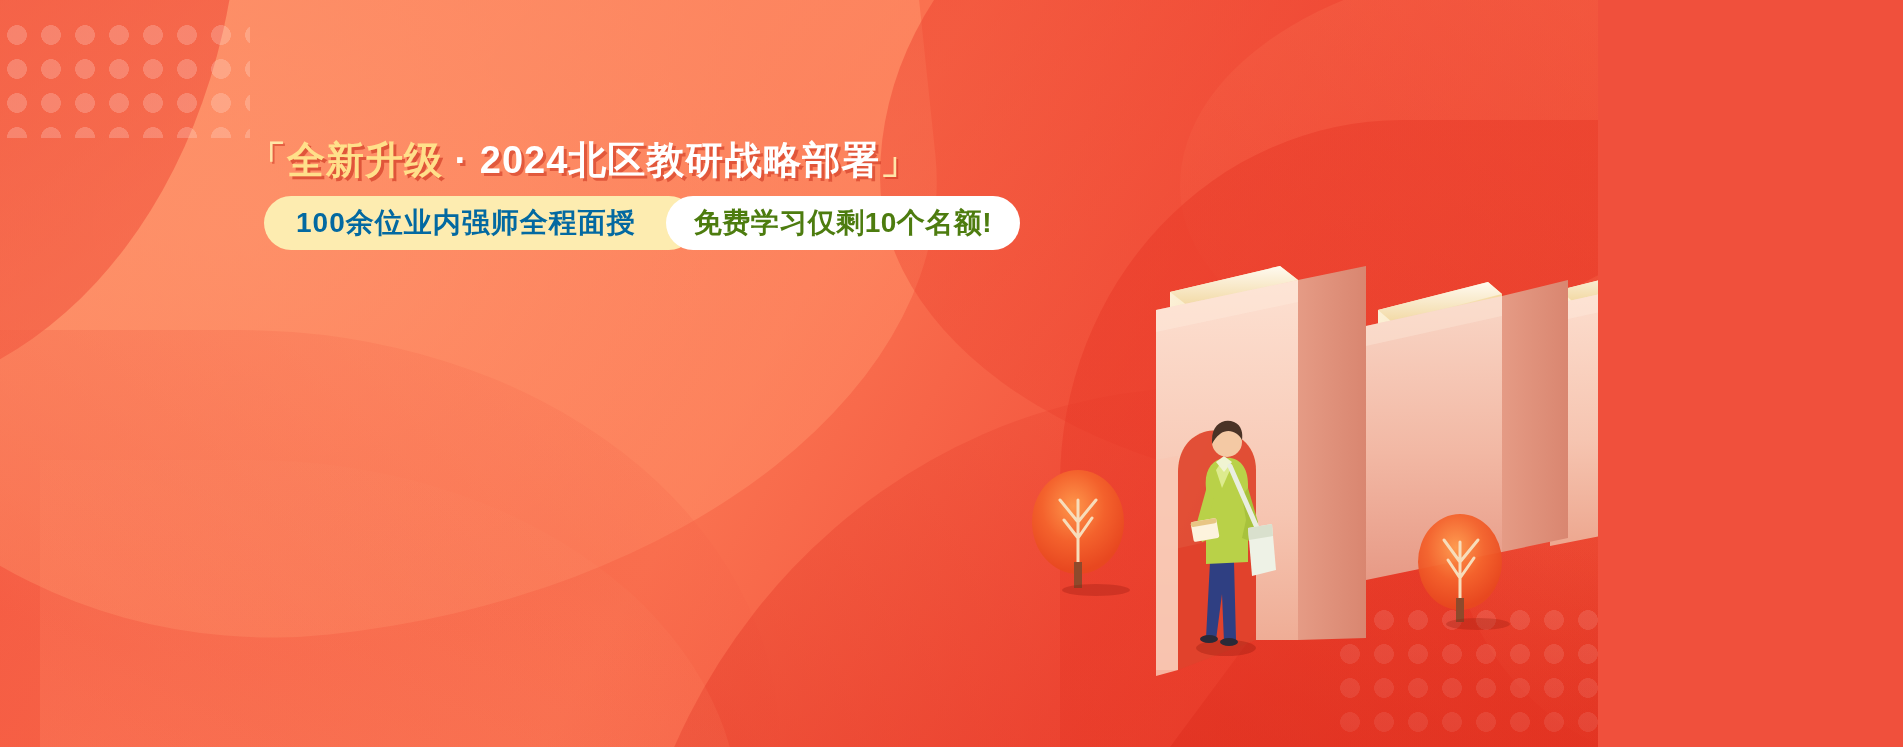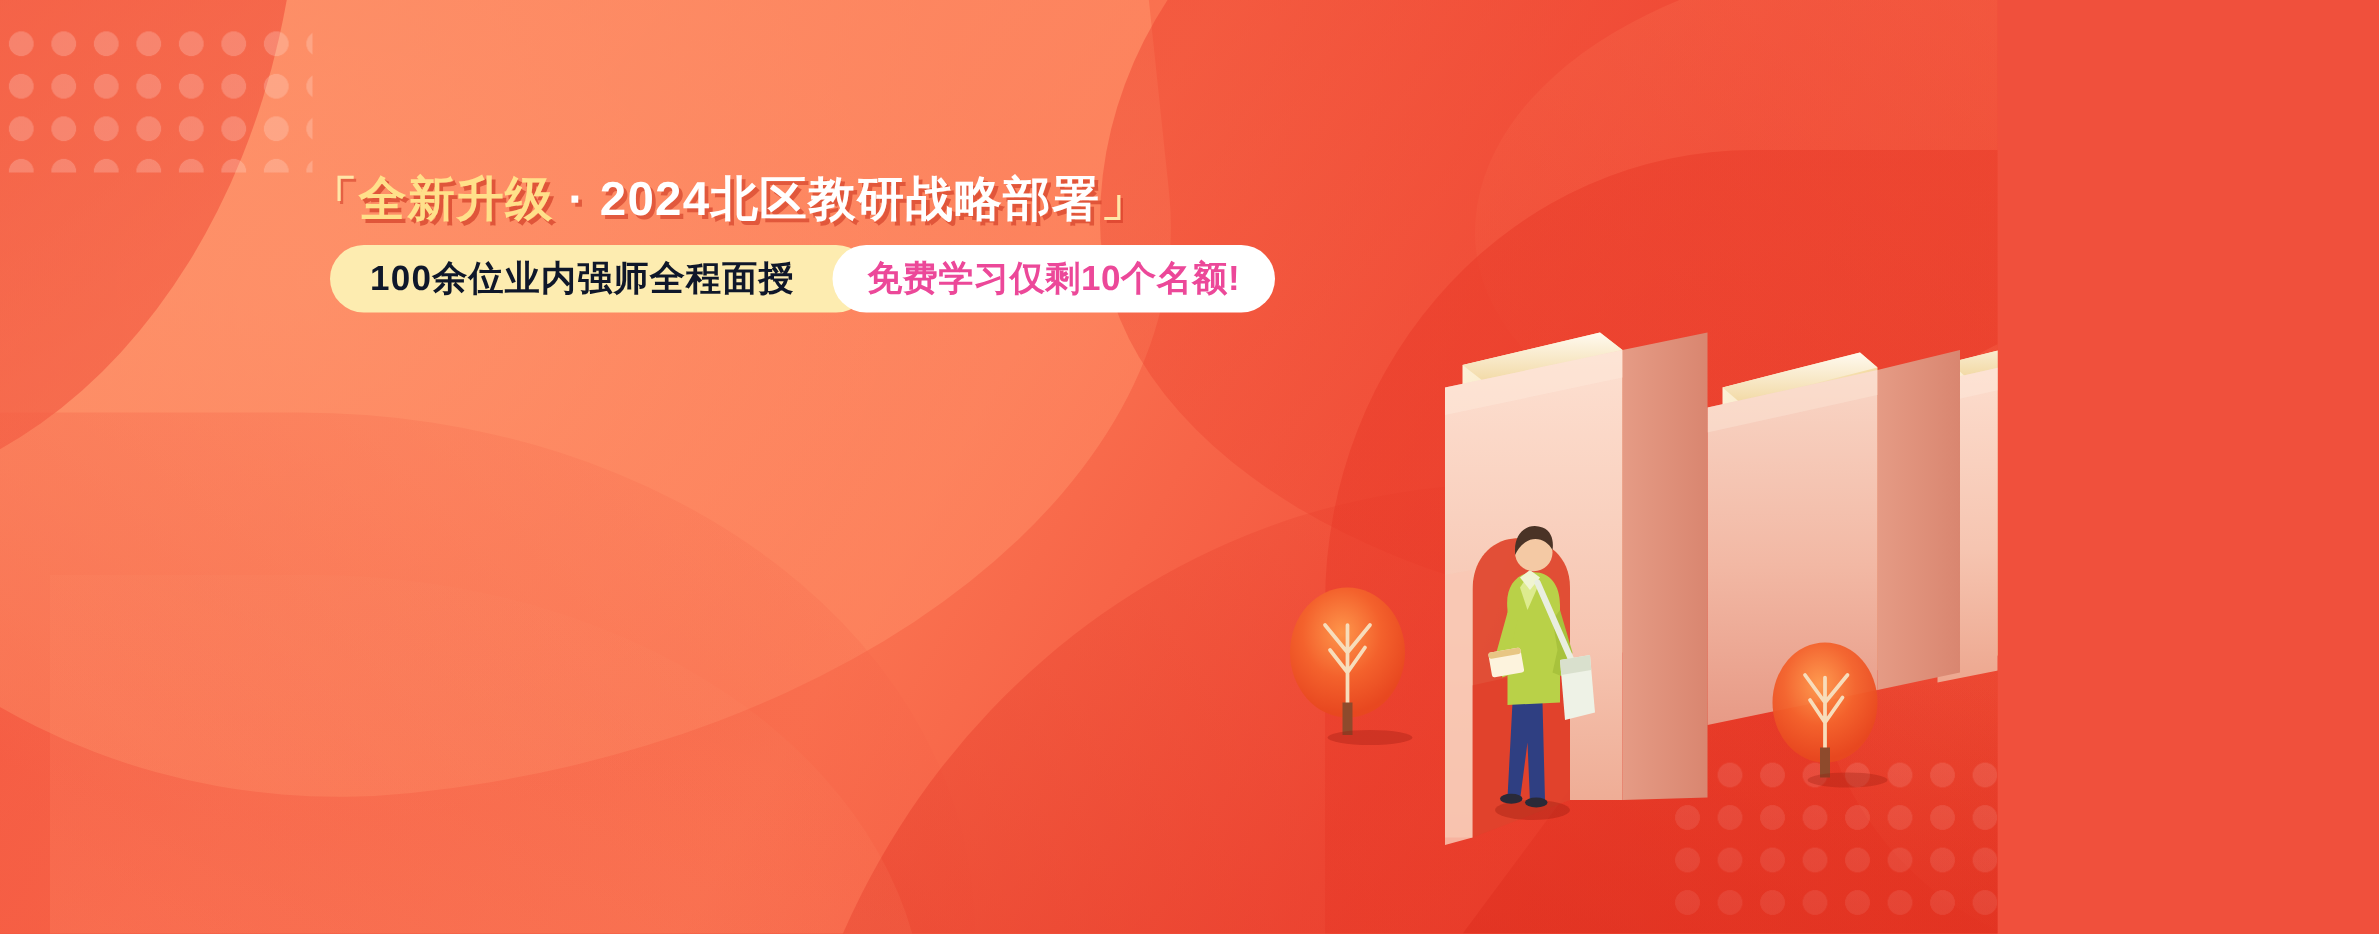--- a/index.html
+++ b/index.html
@@ -139,31 +139,31 @@
     display:flex;
     align-items:center;
     justify-content:center;
     height:54px;
     border-radius:27px;
     font-weight:bold;
     white-space:nowrap;
   }
   .pill-yellow {
     background:#fdecb0;
-    color:#0f172a;
+    color:#0369a1;
     font-size:28px;
     letter-spacing:1px;
     padding:0 36px 0 32px;
     padding-right:60px;
     position:relative;
     z-index:1;
   }
   .pill-white {
     background:#ffffff;
-    color:#ec4899;
+    color:#4d7c0f;
     font-size:28px;
     letter-spacing:0.5px;
     padding:0 28px;
     margin-left:-30px;
     position:relative;
     z-index:2;
   }
 
   
   .illus {

